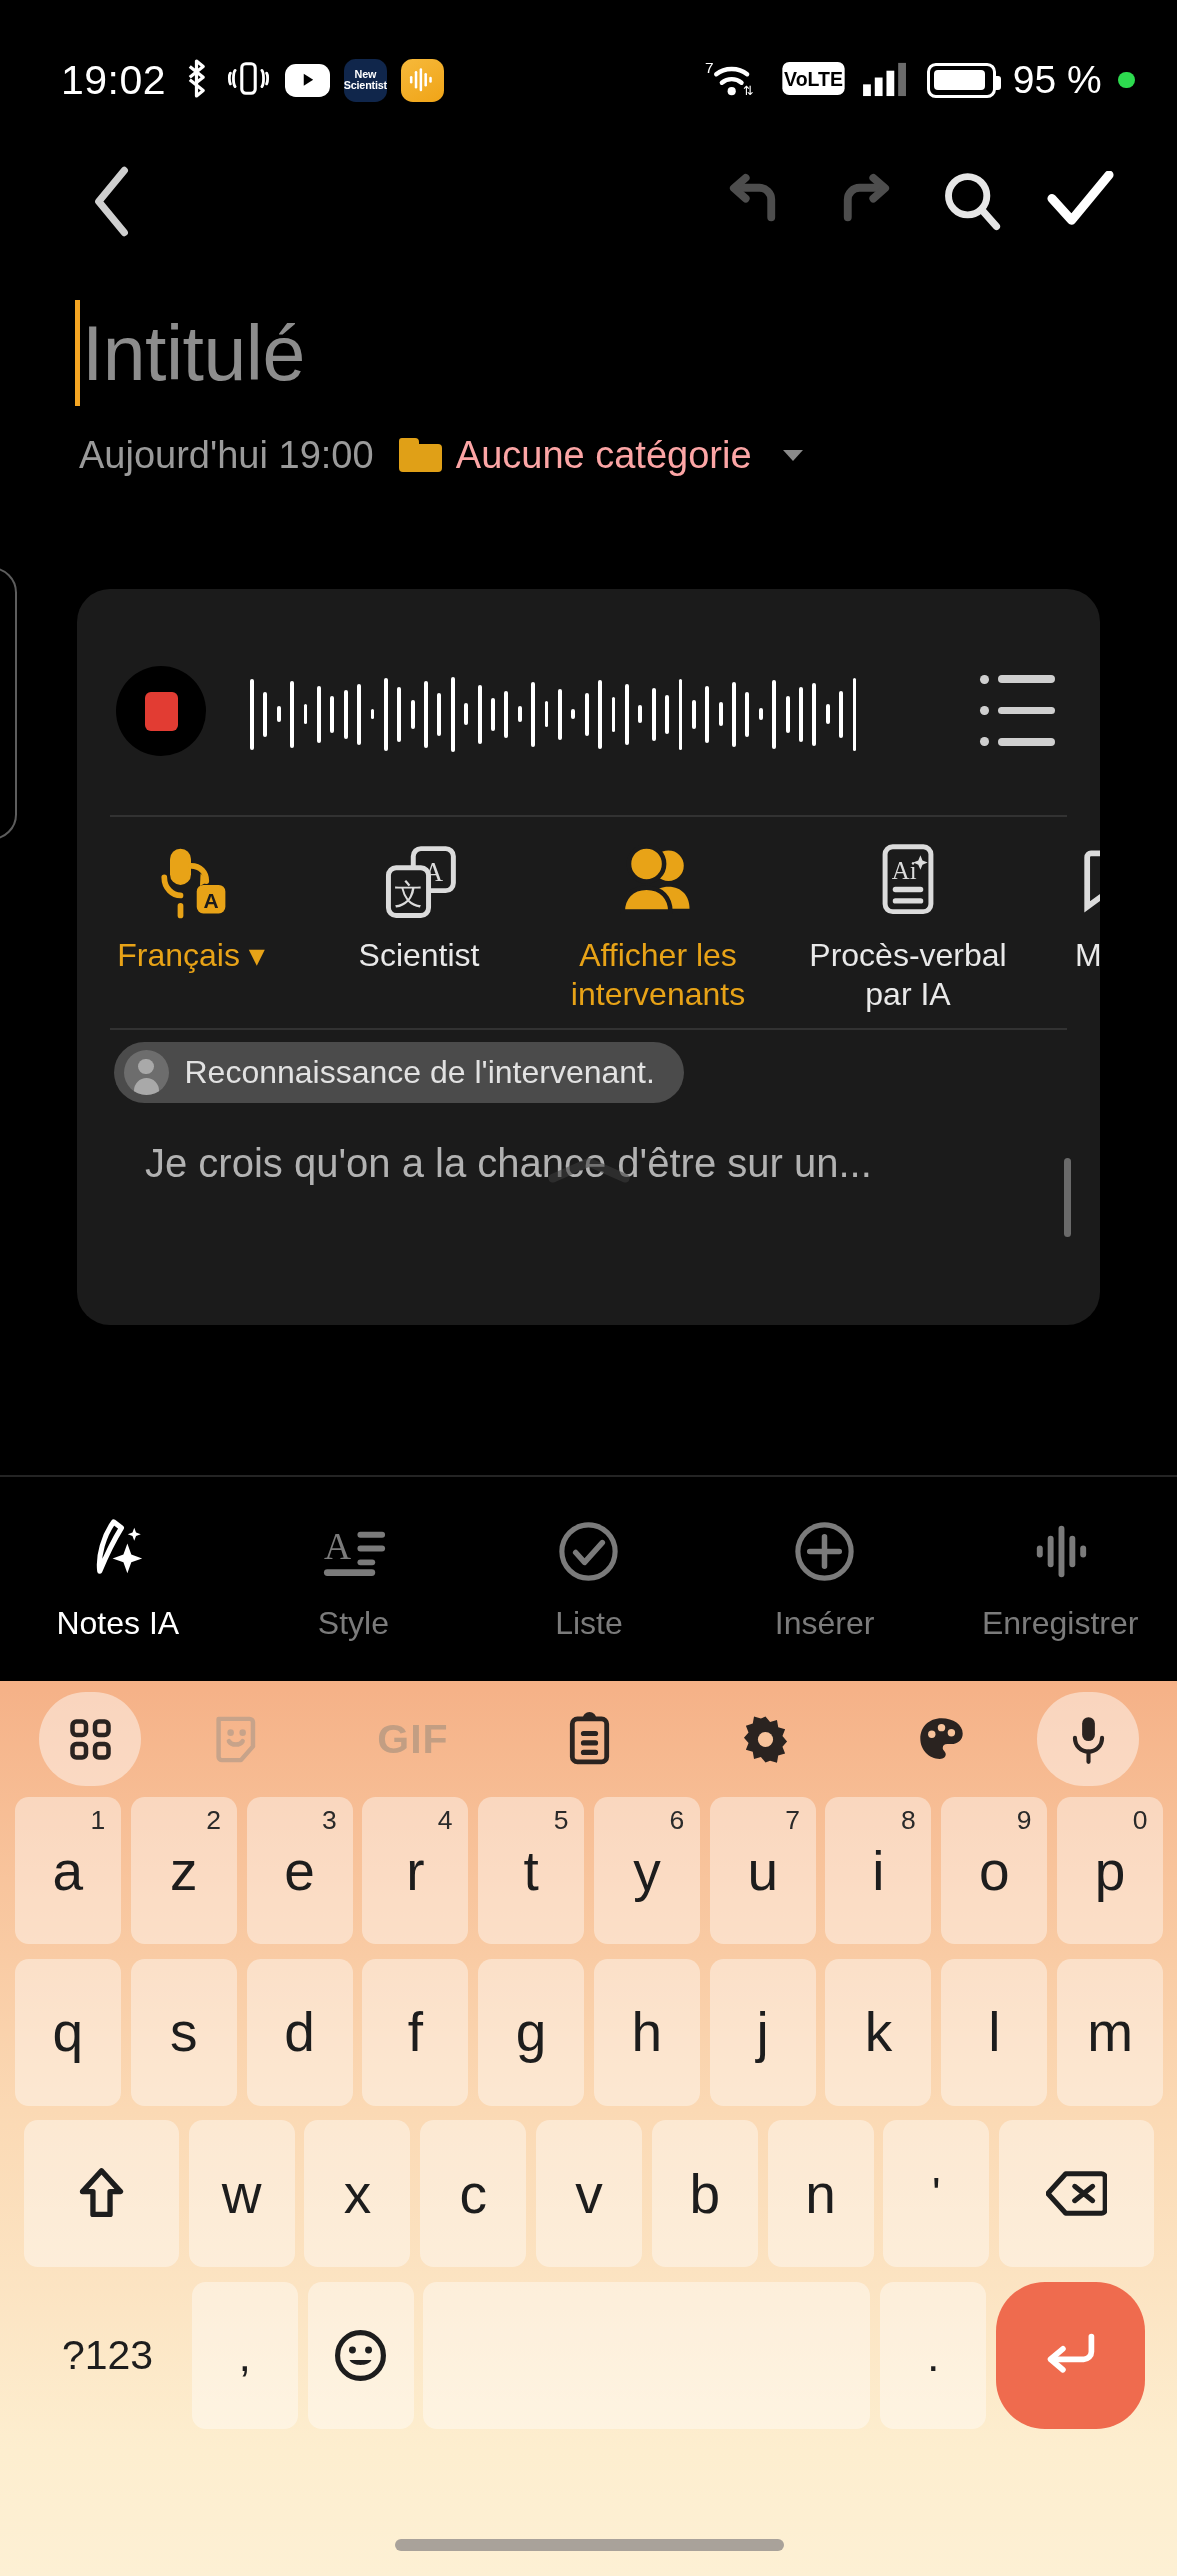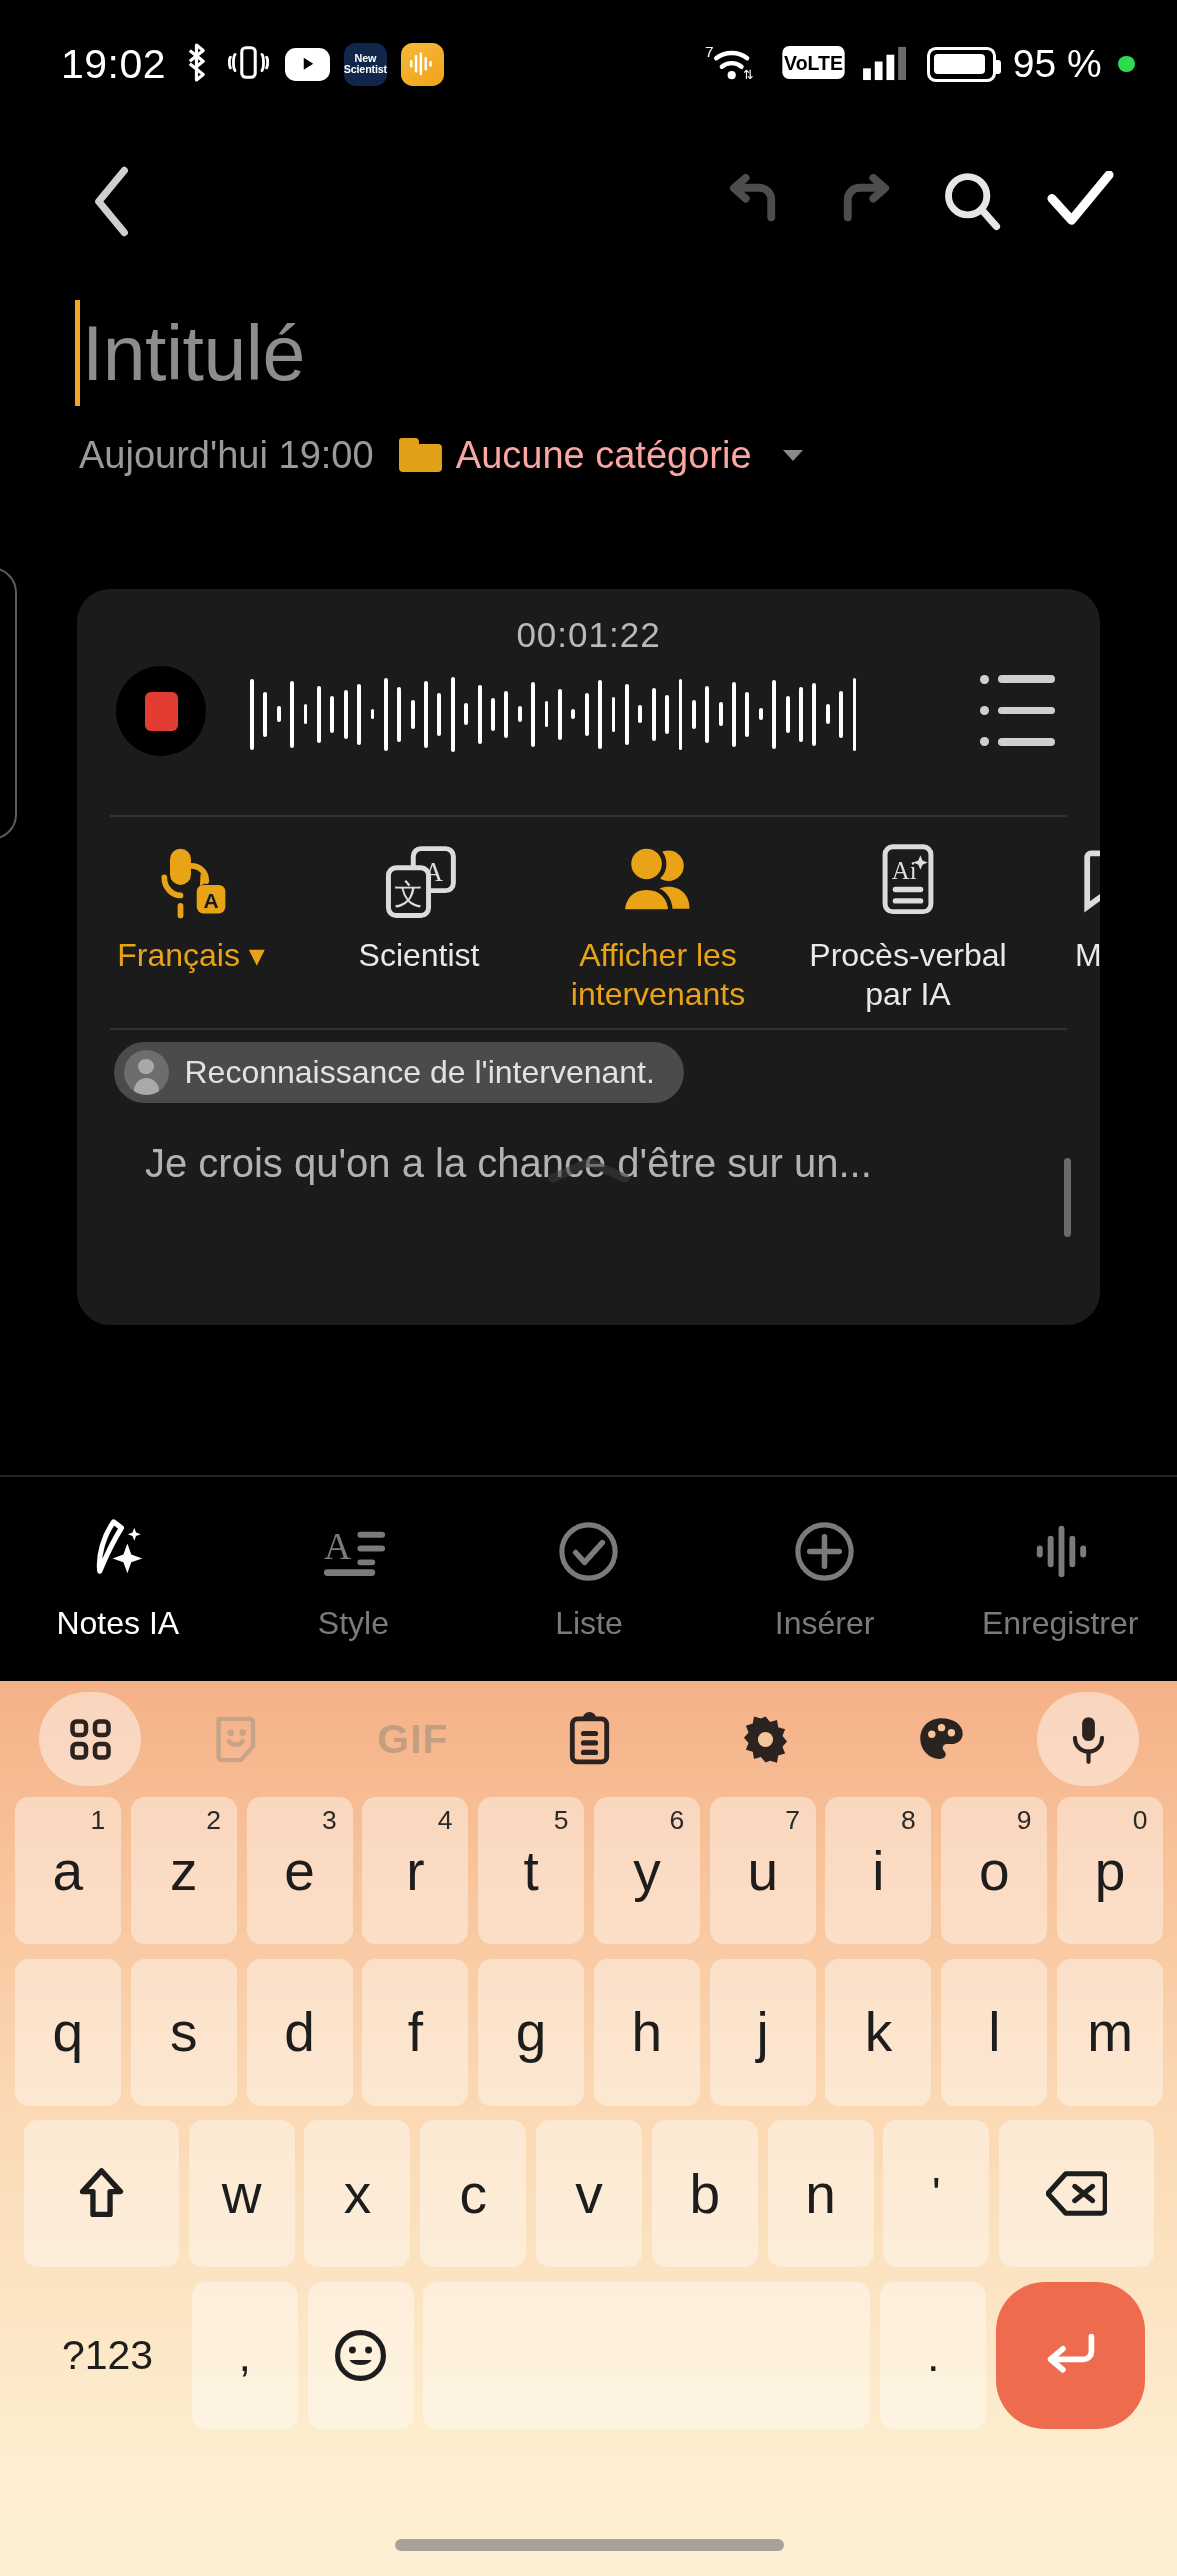--- a/index.html
+++ b/index.html
@@ -5,21 +5,21 @@
   * { margin:0; padding:0; box-sizing:border-box; }
   html,body { background:#000; }
   body {
     width:1178px; height:2576px; position:relative; overflow:hidden;
     font-family:"Liberation Sans", sans-serif; color:#fff;
     -webkit-font-smoothing:antialiased;
   }
 
   
   .statusbar{
-    position:absolute; left:0; top:0; width:1178px; height:128px;
+    position:absolute; left:0; top:16px; width:1178px; height:128px;
     display:flex; align-items:center; background:#000;
   }
   .sb-left{ display:flex; align-items:center; gap:13.7px; margin-left:61px; }
   .sb-clock{ font-size:41px; font-weight:400; letter-spacing:0.5px; color:#fff; }
   .sb-right{ margin-left:auto; margin-right:43px; display:flex; align-items:center; gap:16.7px; }
   .ic{ display:inline-block; }
 
   .appicon{ width:43px; height:43px; border-radius:11.8px; display:flex; align-items:center; justify-content:center; overflow:hidden;}
   .yt{ background:#fff; border-radius:10.8px; width:45px; height:33px; }
   .ns{ background:#10264b; color:#fff; font-size:10.8px; line-height:10.8px; font-weight:700; text-align:center; padding:2.9px 2px; letter-spacing:-0.2px;}
@@ -259,21 +259,20 @@
     <div class="meta-cat">Aucune catégorie</div>
     <div class="caret-dn"></div>
   </div>
 </div>
 
 <div class="edge-card"></div>
 
 <div class="reccard">
 
   <div class="rec-top">
-    <div class="rec-timer">00:01:22</div>
     <div class="stopbtn">
         <i></i>
       </div>
     <div class="waveform" id="wave">
         <span style="height: 71px;"></span>
         <span style="height: 45px; margin-left: 9.5px;"></span>
         <span style="height: 15.7px; margin-left: 9.5px;"></span>
         <span style="height: 67px; margin-left: 9.5px;"></span>
         <span style="height: 19.6px; margin-left: 9.5px;"></span>
         <span style="height: 57px; margin-left: 9.5px;"></span>

